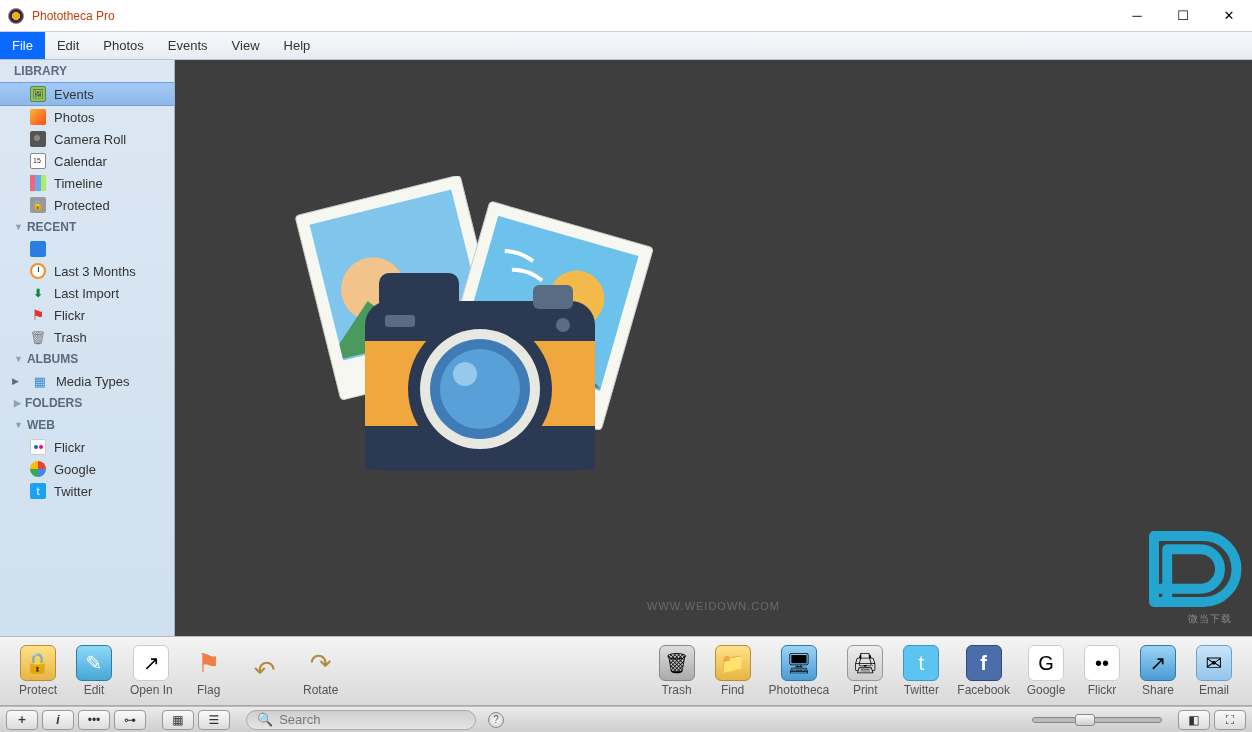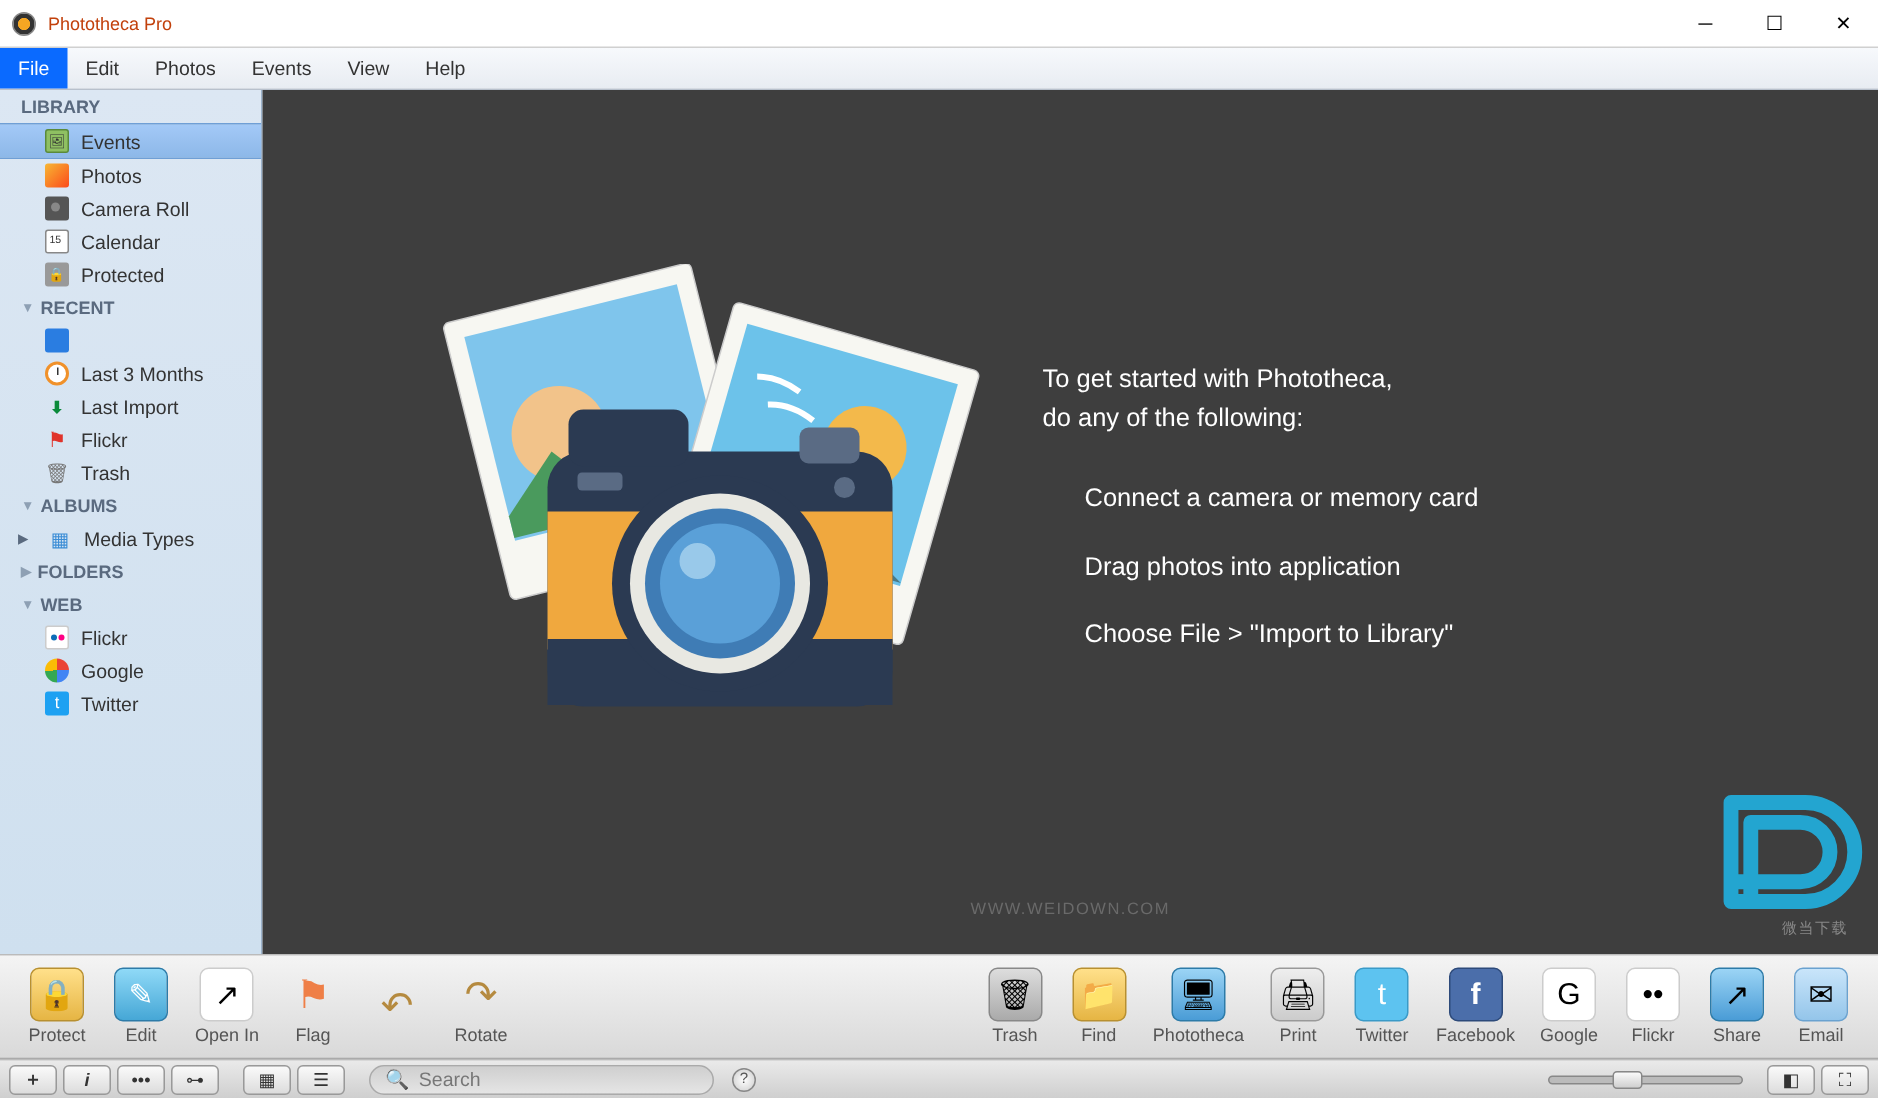--- a/index.html
+++ b/index.html
@@ -127,20 +127,24 @@
       </div>
       <div class="side-item">
         <span class="icon16 ic-camera"></span>
         <span>Camera Roll</span>
       </div>
       <div class="side-item">
         <span class="icon16 ic-calendar"></span>
         <span>Calendar</span>
       </div>
       <div class="side-item">
+        <span class="icon16 ic-timeline"></span>
+        <span>Timeline</span>
+      </div>
+      <div class="side-item">
         <span class="icon16 ic-protected"></span>
         <span>Protected</span>
       </div>
       <div class="side-header"><span class="tri">▼</span>RECENT</div>
       <div class="side-item">
         <span class="icon16 ic-blue-sq"></span>
         <span></span>
       </div>
       <div class="side-item">
         <span class="icon16 ic-clock"></span>
@@ -212,29 +216,20 @@
 
           <circle cx="115" cy="118" r="72" fill="#2b3a52"></circle>
           <circle cx="115" cy="118" r="60" fill="#e8e8e2"></circle>
           <circle cx="115" cy="118" r="50" fill="#3f7cb5"></circle>
           <circle cx="115" cy="118" r="40" fill="#5aa0d8"></circle>
           <circle cx="100" cy="103" r="12" fill="#a9d3ef" opacity="0.8"></circle>
           <circle cx="198" cy="54" r="7" fill="#5a6b84"></circle>
         </g>
       </svg>
     </div>
-    <div class="canvas-text">
-      <div class="intro">
-        <div>To get started with Phototheca,</div>
-        <div>do any of the following:</div>
-      </div>
-      <div class="step">Connect a camera or memory card</div>
-      <div class="step">Drag photos into application</div>
-      <div class="step">Choose File &gt; "Import to Library"</div>
-    </div>
     <div class="watermark-url">WWW.WEIDOWN.COM</div>
     <div class="watermark-logo">
       <svg viewBox="0 0 100 100">
           <path d="M20 20 H65 A30 30 0 0 1 65 80 H20 V68 H62 A18 18 0 0 0 62 32 H32 V80 H20 Z" fill="none" stroke="#1fb8ea" stroke-width="9" stroke-linejoin="round"></path>
         </svg>
     </div>
     <div class="watermark-text">微当下载</div>
   </div>
 </div>
 

